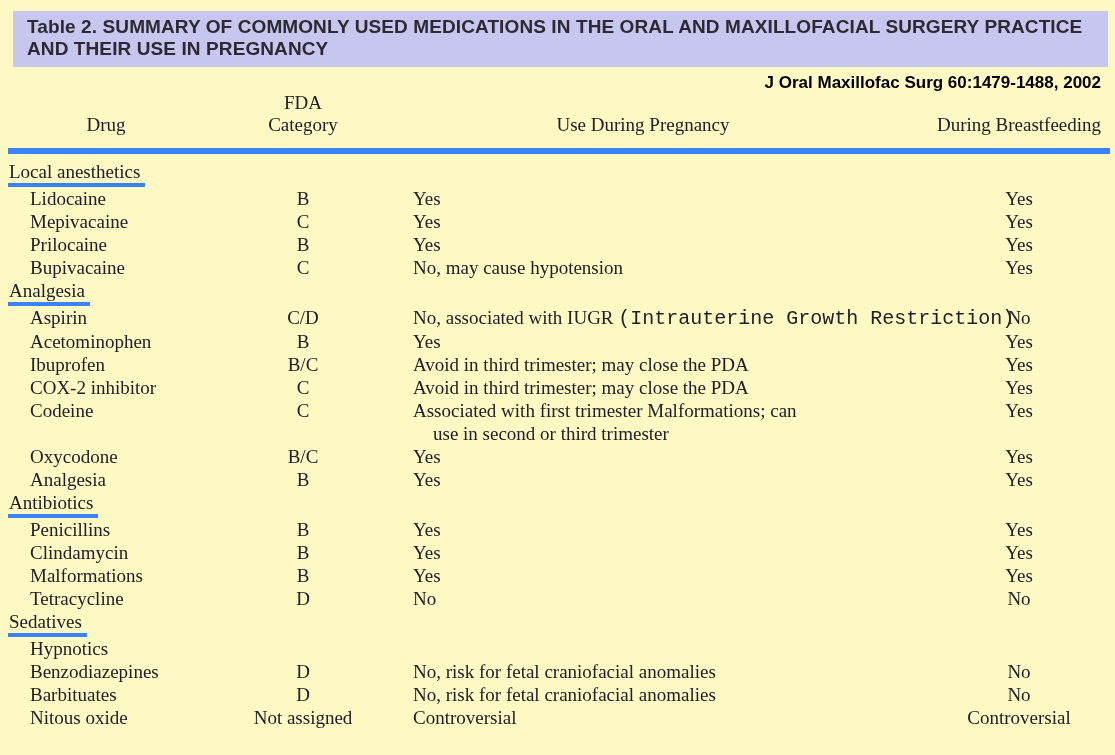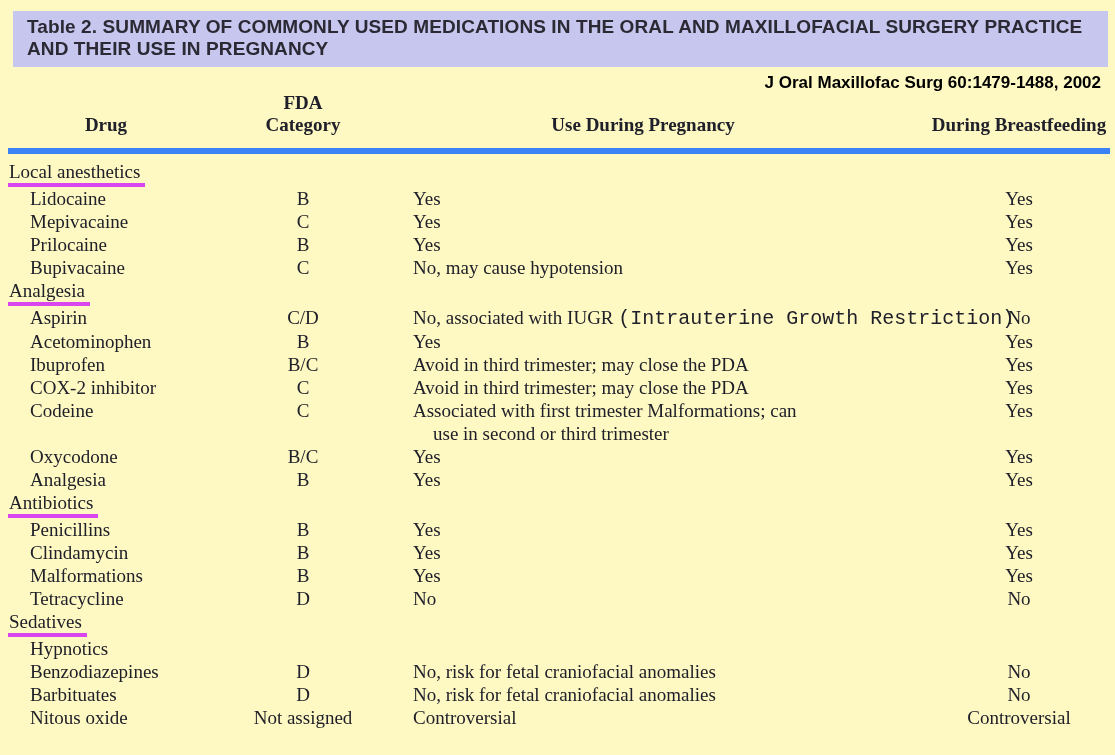--- a/index.html
+++ b/index.html
@@ -48,21 +48,21 @@
     border-collapse: collapse;
     table-layout: fixed;
     font-size: 19px;
     color: #20202a;
   }
   col.c1 { width: 240px; }
   col.c2 { width: 110px; }
   col.c3 { width: 570px; }
   col.c4 { width: 182px; }
   thead th {
-    font-weight: bold;
+    font-weight: normal;
     line-height: 22px;
     text-align: center;
     vertical-align: bottom;
   }
   thead tr.h2 th {
     border-bottom: 6px solid #3b82f6;
     padding-bottom: 12px;
     margin-top: 40px;
   }
   th.drug-h { padding-right: 44px; }
@@ -72,21 +72,21 @@
     padding: 0;
   }
   tbody tr.first td { padding-top: 6px; }
   td.drug { padding-left: 22px; white-space: nowrap; }
   td.cat { text-align: center; white-space: nowrap; }
   td.preg { padding-left: 55px; white-space: nowrap; }
   .preg-l2 { margin-left: 20px; }
   td.bf { text-align: center; white-space: nowrap; }
   .section-name {
     display: inline-block;
-    border-bottom: 4px solid #d946ef;
+    border-bottom: 4px solid #3b82f6;
     padding: 0 5px 0 1px;
   }
   .note { font-family: Liberation Mono, monospace; font-size: 20px; margin-top: 30px; }
 </style>
 </head>
 <body>
 
 <div class="page">
 
   <header class="title-bar">

